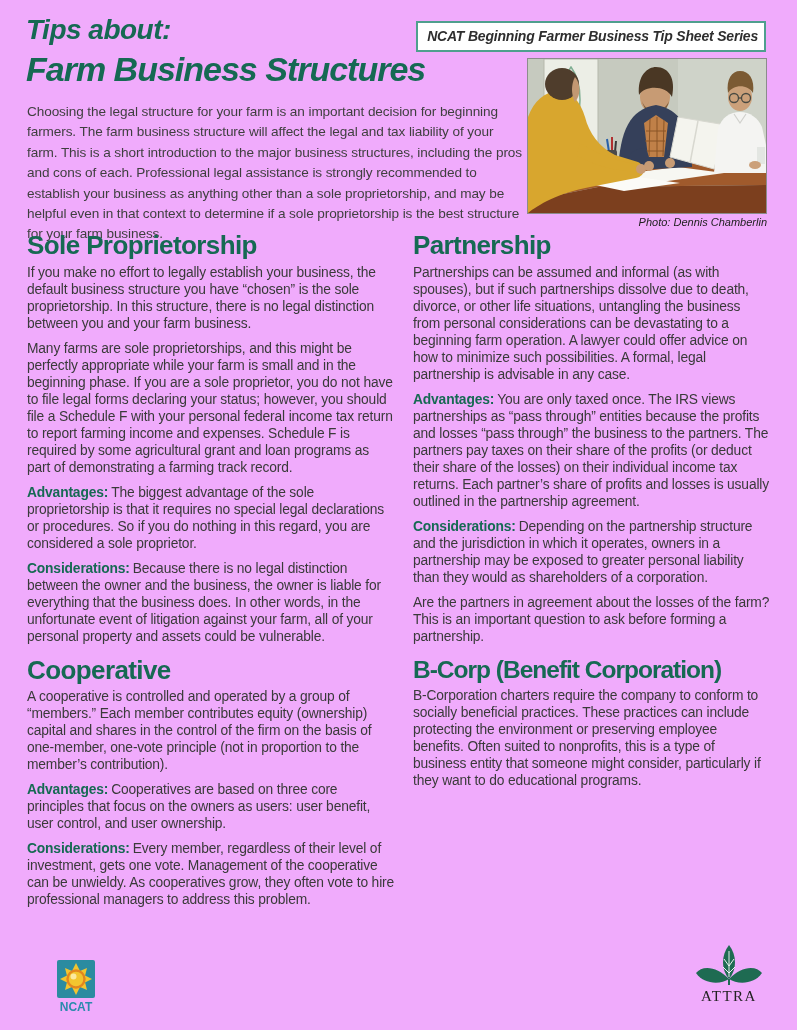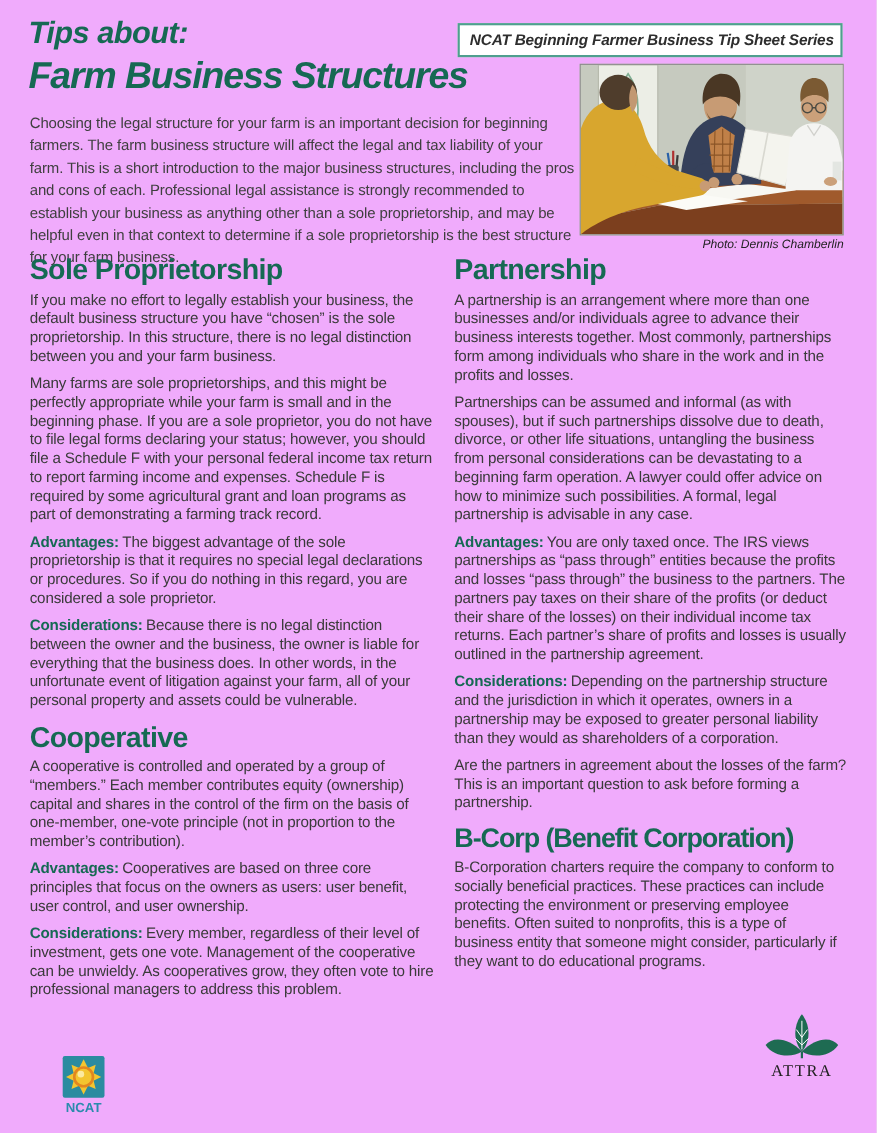--- a/index.html
+++ b/index.html
@@ -61,21 +61,21 @@
     margin:0 0 8px;color:var(--body);
   }
   .lbl{font-weight:bold;color:var(--green);padding-right:3px;}
   
   .footer-text{
     position:absolute;left:115px;right:115px;top:972px;
     text-align:center;font-size:11.5px;line-height:16px;
     color:#1f1f1f;letter-spacing:-0.2px;
   }
   .ncat-logo{position:absolute;left:54px;top:960px;width:44px;height:54px;}
-  .attra-logo{position:absolute;left:692px;top:920px;width:74px;height:64px;}
+  .attra-logo{position:absolute;left:692px;top:943px;width:74px;height:64px;}
 </style>
 </head>
 <body>
 
 <div class="page">
 
   <div class="eyebrow">Tips about:</div>
   <div class="doc-title">Farm Business Structures</div>
   <div class="series-box">NCAT Beginning Farmer Business Tip Sheet Series</div>
 
@@ -144,21 +144,20 @@
       <p><span class="lbl">Considerations:</span><span>Because there is no legal distinction between the owner and the business, the owner is liable for everything that the business does. In other words, in the unfortunate event of litigation against your farm, all of your personal property and assets could be vulnerable.</span></p>
 
       <h2>Cooperative</h2>
       <p>A cooperative is controlled and operated by a group of “members.” Each member contributes equity (ownership) capital and shares in the control of the firm on the basis of one-member, one-vote principle (not in proportion to the member’s contribution).</p>
       <p><span class="lbl">Advantages:</span><span>Cooperatives are based on three core principles that focus on the owners as users: user benefit, user control, and user ownership.</span></p>
       <p><span class="lbl">Considerations:</span><span>Every member, regardless of their level of investment, gets one vote. Management of the cooperative can be unwieldy. As cooperatives grow, they often vote to hire professional managers to address this problem.</span></p>
     </div>
 
     <div class="col">
       <h2>Partnership</h2>
-      <p>A partnership is an arrangement where more than one businesses and/or individuals agree to advance their business interests together. Most commonly, partnerships form among individuals who share in the work and in the profits and losses.</p>
       <p>Partnerships can be assumed and informal (as with spouses), but if such partnerships dissolve due to death, divorce, or other life situations, untangling the business from personal considerations can be devastating to a beginning farm operation. A lawyer could offer advice on how to minimize such possibilities. A formal, legal partnership is advisable in any case.</p>
       <p><span class="lbl">Advantages:</span><span>You are only taxed once. The IRS views partnerships as “pass through” entities because the profits and losses “pass through” the business to the partners. The partners pay taxes on their share of the profits (or deduct their share of the losses) on their individual income tax returns. Each partner’s share of profits and losses is usually outlined in the partnership agreement.</span></p>
       <p><span class="lbl">Considerations:</span><span>Depending on the partnership structure and the jurisdiction in which it operates, owners in a partnership may be exposed to greater personal liability than they would as shareholders of a corporation.</span></p>
       <p>Are the partners in agreement about the losses of the farm? This is an important question to ask before forming a partnership.</p>
 
       <h2 class="tight">B-Corp (Benefit Corporation)</h2>
       <p>B-Corporation charters require the company to conform to socially beneficial practices. These practices can include protecting the environment or preserving employee benefits. Often suited to nonprofits, this is a type of business entity that someone might consider, particularly if they want to do educational programs.</p>
     </div>
   </div>
 

